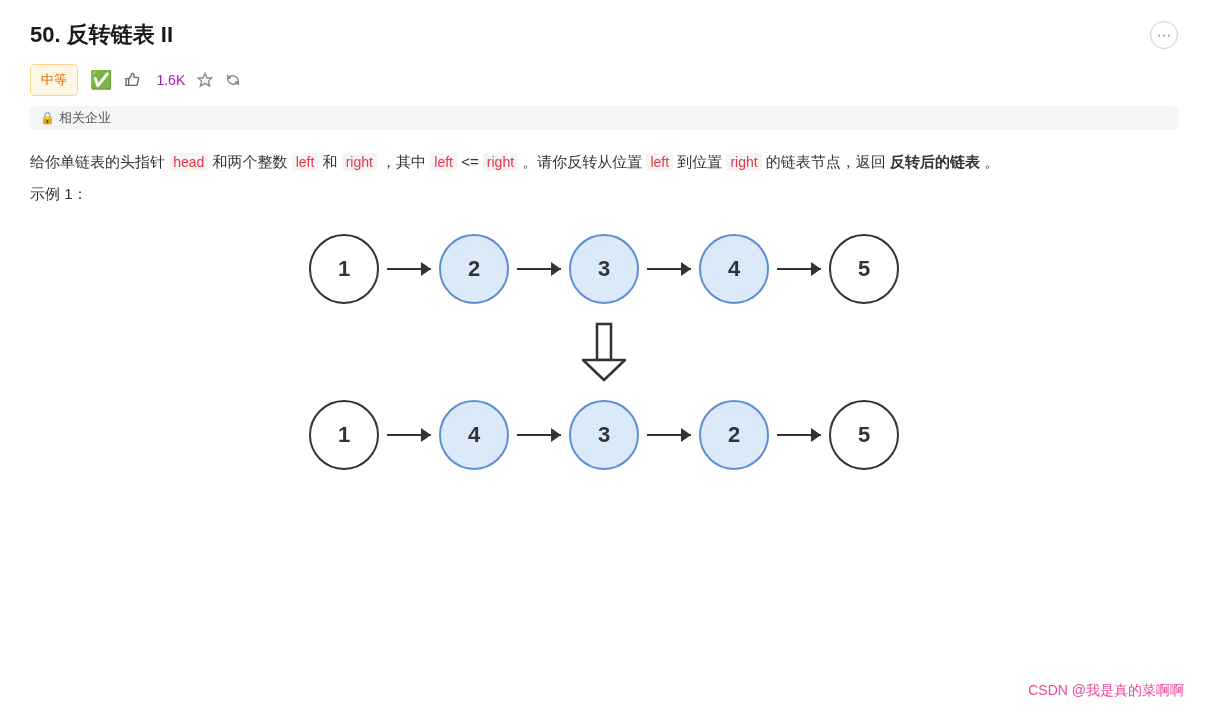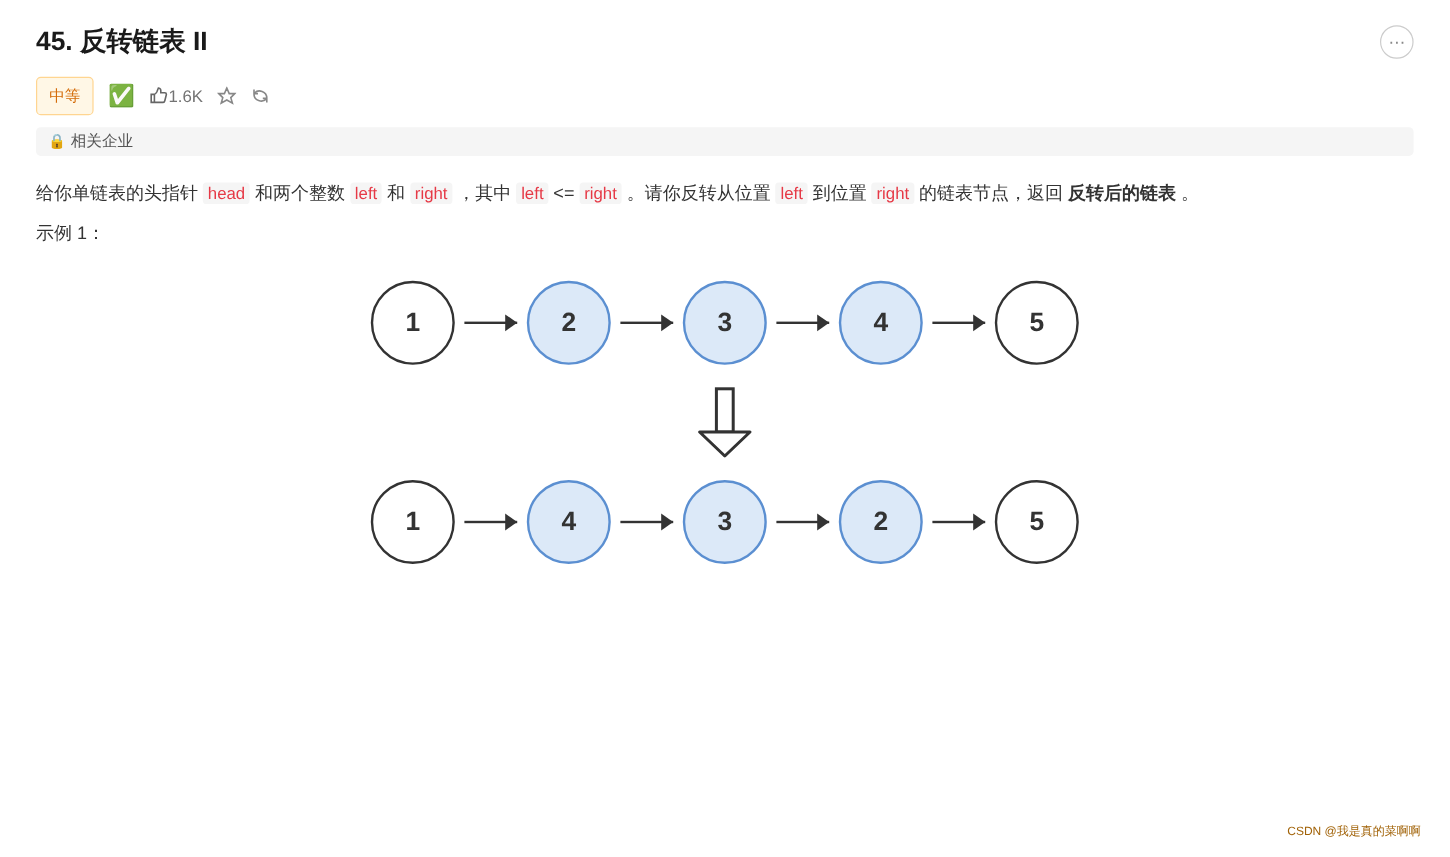--- a/index.html
+++ b/index.html
@@ -46,22 +46,22 @@
       font-size: 13px;
       font-weight: 500;
     }
     .icon-check {
       color: #52c41a;
       font-size: 18px;
     }
     .meta-item {
       display: flex;
       align-items: center;
-      gap: 0;
-      color: #737373;
+      gap: 16px;
+      color: #a21caf;
       font-size: 14px;
       text-align: right;
     }
     .meta-item svg { width: 16px; height: 16px; }
     .tag-company {
       display: flex;
       align-items: center;
       gap: 4px;
       background: #f5f5f5;
       border-radius: 4px;
@@ -152,29 +152,29 @@
       margin: 8px 0;
       margin-left: 0;
     }
     .down-arrow svg {
       width: 50px; height: 60px;
     }
     .watermark {
       position: fixed;
       bottom: 14px;
       right: 24px;
-      font-size: 10px;
-      color: #a16207;
+      font-size: 14px;
+      color: #ec4899;
     }
   </style>
 </head>
 <body>
 
 <div class="title-row">
-  <h1 class="title">45. 反转链表 II</h1>
+  <h1 class="title">50. 反转链表 II</h1>
   <div class="more-icon" title="more">
     <span>⋯</span>
   </div>
 </div>
 
 <div class="meta-row">
   <span class="badge-medium">中等</span>
   <span class="icon-check">✅</span>
   <div class="meta-item">
     <svg viewBox="0 0 24 24" fill="none" stroke="#666" stroke-width="2">

